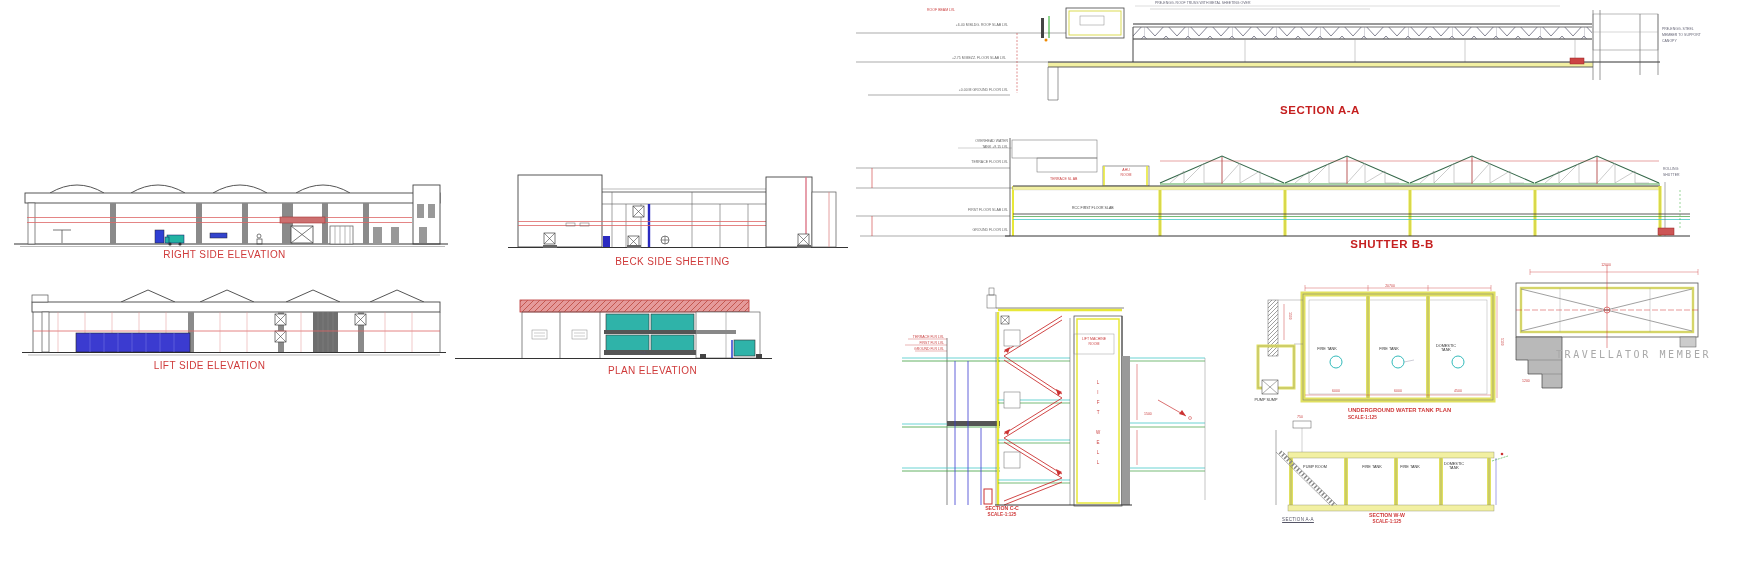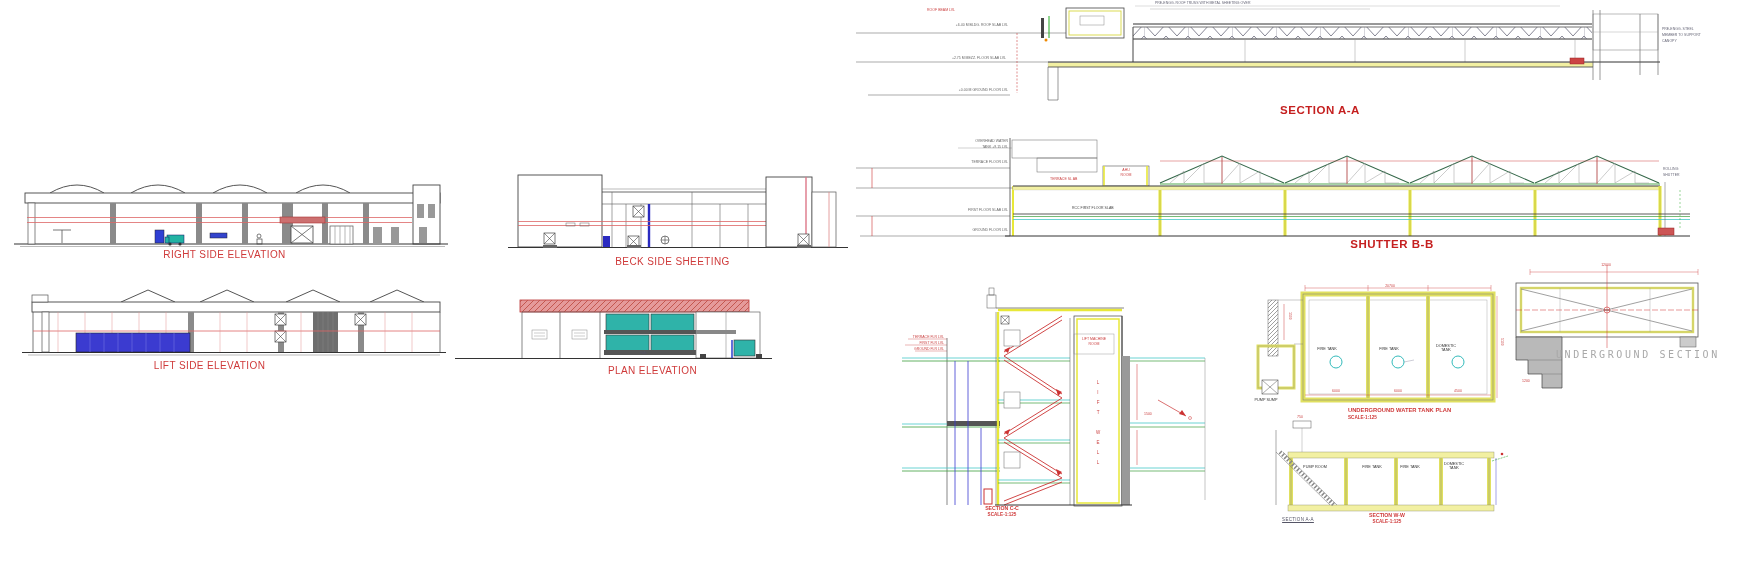--- a/index.html
+++ b/index.html
@@ -363,21 +363,21 @@
 <div class="small-red s1" style="left:962px;top:505px;width:80px;">SECTION C-C</div>
 <div class="small-red s2" style="left:962px;top:512px;width:80px;">SCALE-1:125</div>
 
 <div class="small-red s1 leftal" style="left:1348px;top:407px;width:170px;font-size:5.8px;">UNDERGROUND WATER TANK PLAN</div>
 <div class="small-red s2 leftal" style="left:1348px;top:415px;width:170px;">SCALE-1:125</div>
 
 <div class="small-red s1" style="left:1342px;top:512px;width:90px;">SECTION W-W</div>
 <div class="small-red s2" style="left:1342px;top:519px;width:90px;">SCALE-1:125</div>
 <div class="sub" style="left:1266px;top:517px;width:64px;">SECTION  A-A</div>
 
-<div class="stencil" style="left:1556px;top:349px;">UNDERGROUND SECTION</div>
+<div class="stencil" style="left:1556px;top:349px;">TRAVELLATOR MEMBER</div>
 
 <div class="vtext" style="left:1090px;top:378px;width:16px;">L
 I
 F
 T
 
 W
 E
 L
 L</div>

